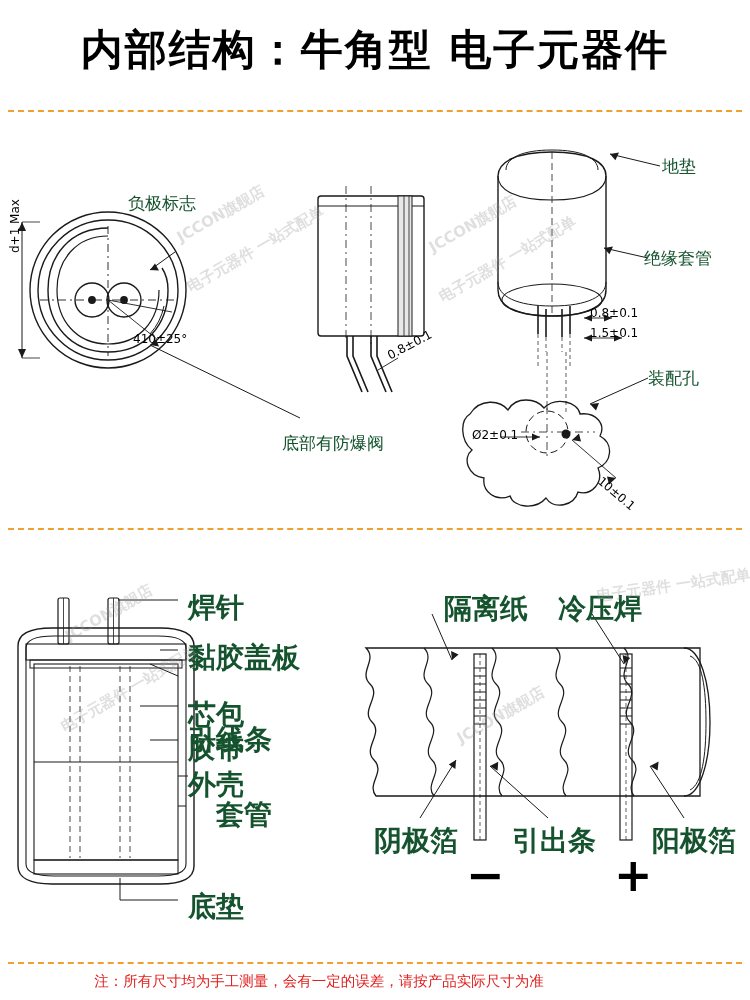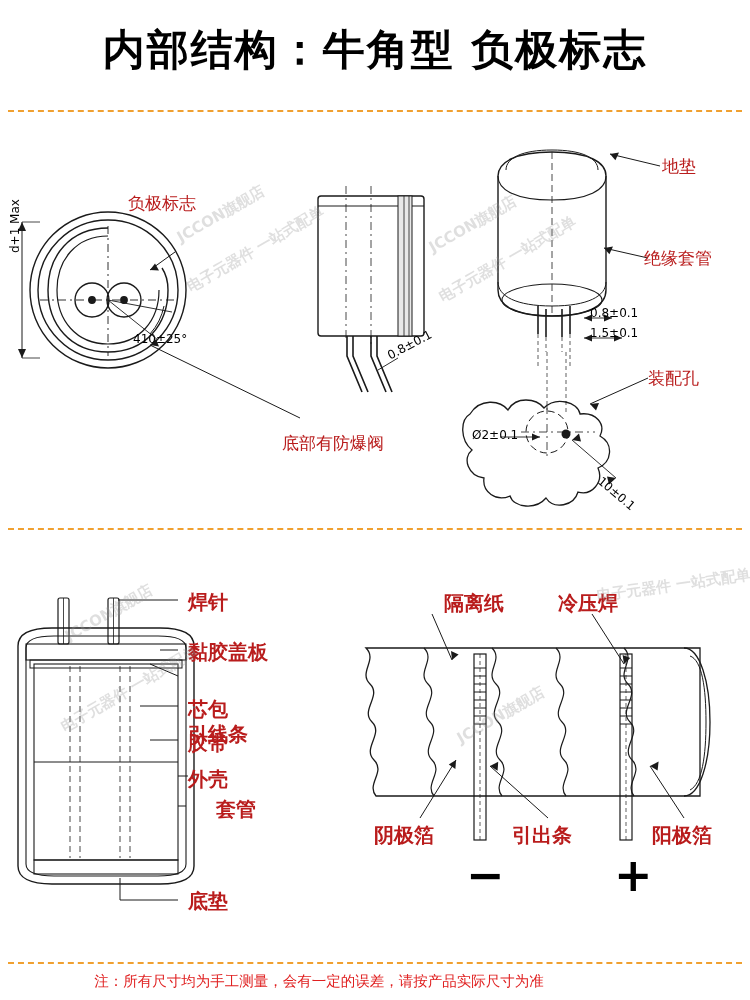--- a/index.html
+++ b/index.html
@@ -39,25 +39,25 @@
     border-top: 2px dashed #f0a030;
   }
   .divider.d1 { top: 110px; }
   .divider.d2 { top: 528px; }
   .divider.d3 { top: 962px; }
 
   .lbl {
     position: absolute;
     font-size: 17px;
     font-family: "DejaVu Sans", sans-serif;
-    color: #b91c1c;
+    color: #14532d;
     white-space: nowrap;
   }
   .lbl.big {
-    font-size: 20px;
+    font-size: 28px;
     font-weight: bold;
   }
   .dim {
     position: absolute;
     font-size: 12px;
     color: #000;
     white-space: nowrap;
   }
   .caption {
     position: absolute;
@@ -91,21 +91,21 @@
     font-size: 46px;
     font-weight: bold;
     font-family: "DejaVu Sans", sans-serif;
   }
 </style>
 </head>
 <body>
 
 <div class="page">
 
-  <div class="title">内部结构：牛角型 负极标志</div>
+  <div class="title">内部结构：牛角型 电子元器件</div>
   <div class="divider d1"></div>
   <div class="divider d2"></div>
   <div class="divider d3"></div>
 
   <svg width="750" height="1000" viewBox="0 0 750 1000">
     <g stroke="#1a1a1a" fill="none" stroke-width="1.4">
 
       <g>
         <circle cx="108" cy="290" r="78"></circle>
         <circle cx="108" cy="290" r="70"></circle>

